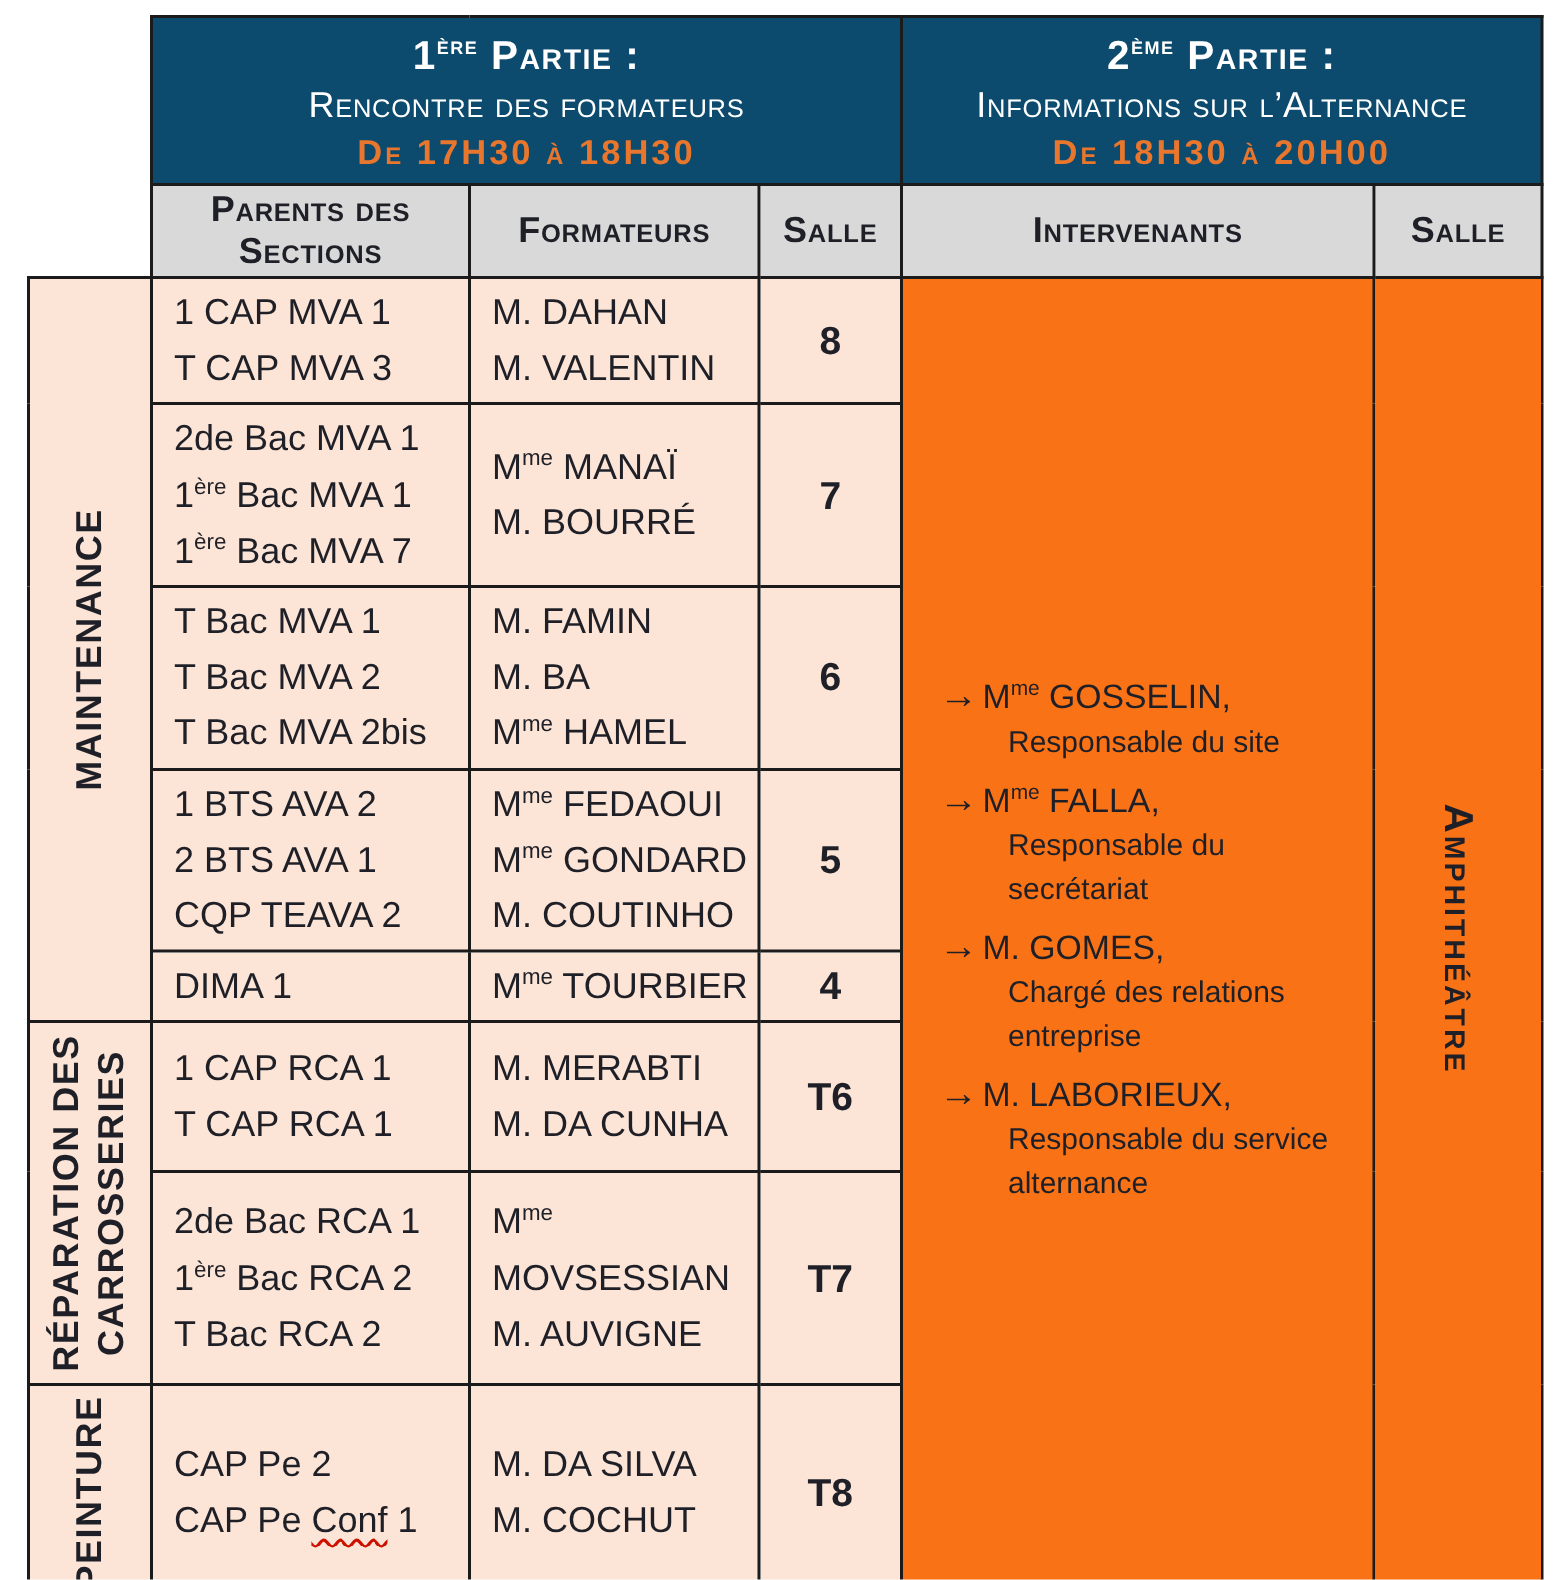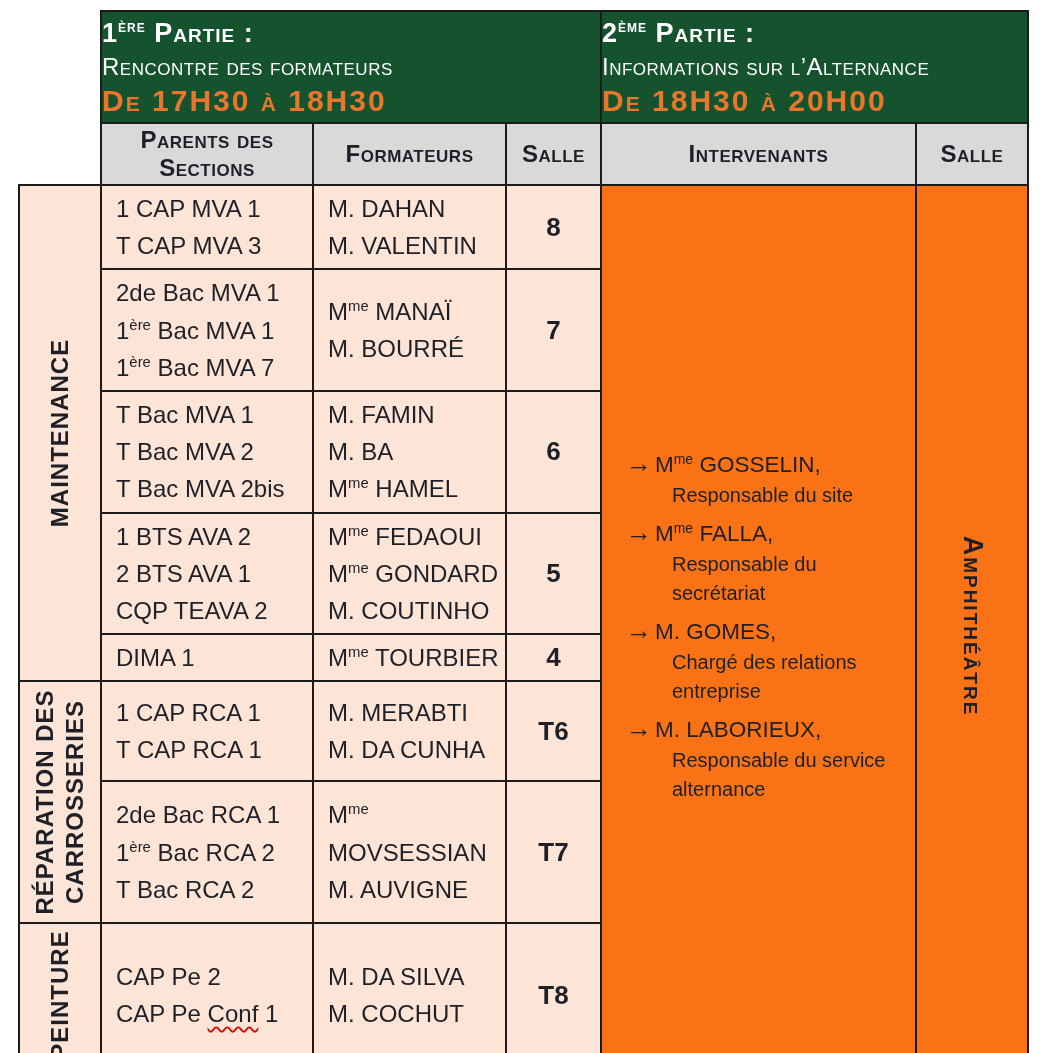--- a/index.html
+++ b/index.html
@@ -5,24 +5,24 @@
   html,body { margin:0; padding:0; background:#ffffff; }
   body {
     width:1042px; height:1053px; overflow:hidden;
     font-family:"Liberation Sans", sans-serif;
     color:#1f2027;
   }
   table.sched { border-collapse:collapse; table-layout:fixed; margin:10px 0 0 18px; }
   td { border:2px solid #1b1b1b; padding:0; vertical-align:middle; overflow:hidden; }
   td.blank { border:none; background:#ffffff; }
 
-  .green { background:#14532d; text-align:left; }
+  .green { background:#0c4a6e; text-align:center; }
   .ghead-title { font-size:27px; font-weight:bold; color:#ffffff; font-variant:small-caps; letter-spacing:1px; padding-top:6px; }
   .ghead-sub   { font-size:24px; font-weight:normal; color:#ffffff; font-variant:small-caps; letter-spacing:0.5px; margin-top:4px; }
-  .ghead-time  { font-size:30px; font-weight:bold; color:#E8762C; font-variant:small-caps; letter-spacing:2px; margin-top:3px; padding-bottom:4px; }
+  .ghead-time  { font-size:23px; font-weight:bold; color:#E8762C; font-variant:small-caps; letter-spacing:2px; margin-top:3px; padding-bottom:4px; }
 
   .colhead { background:#D9D9D9; text-align:center; font-variant:small-caps; font-weight:bold; font-size:24px; letter-spacing:0.5px; line-height:1.15; }
 
   .peach { background:#FCE4D6; }
   .lav   { background:#f97316; }
 
   .cellpad { padding:4px 4px 4px 14px; font-size:24px; line-height:1.55; }
   .salle { text-align:center; font-weight:bold; font-size:26px; }
 
   .vcell { position:relative; }

